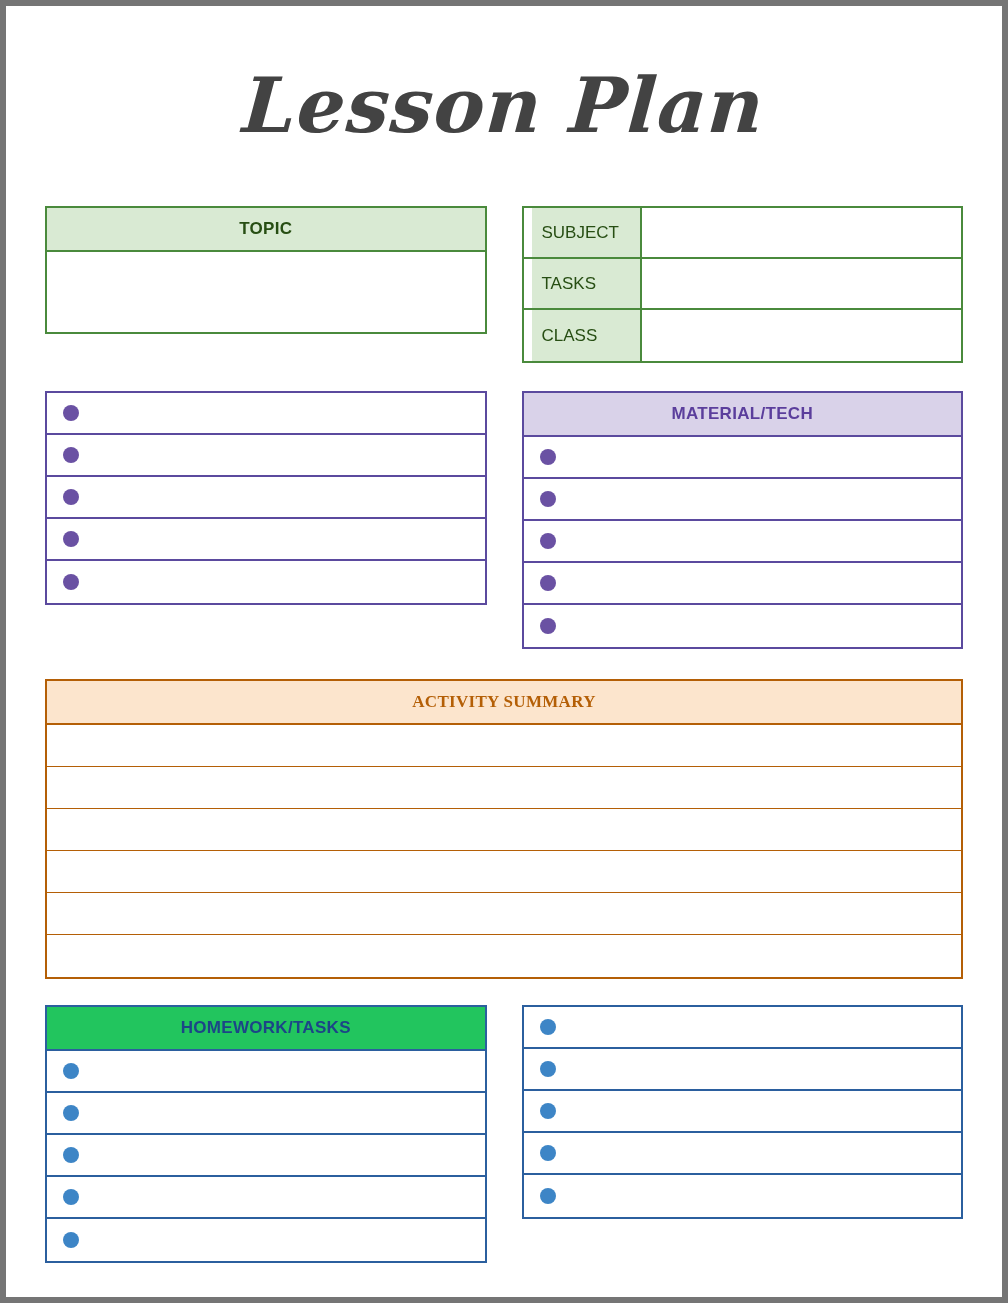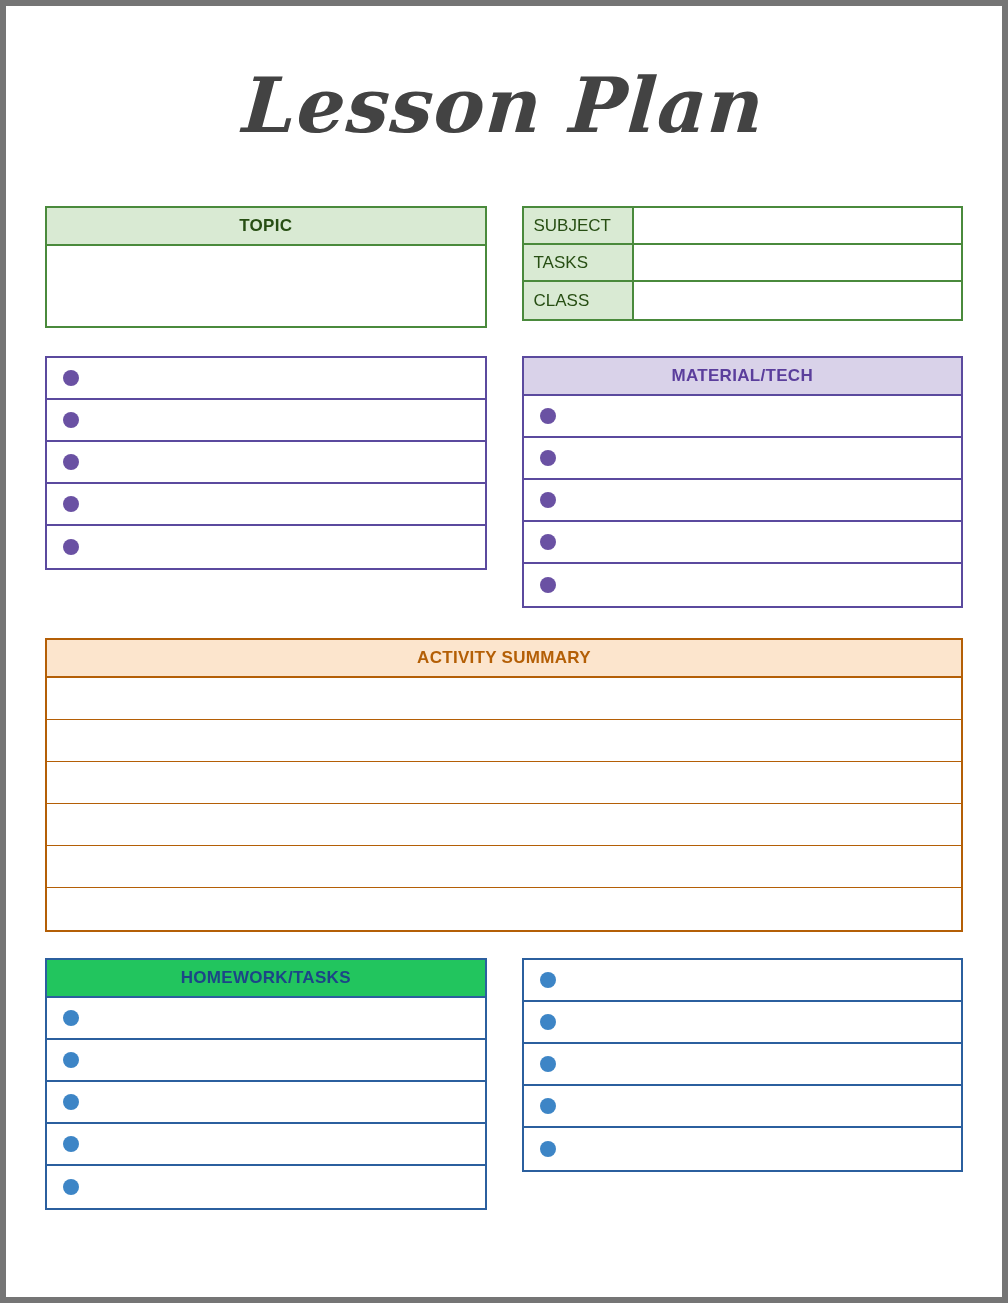--- a/index.html
+++ b/index.html
@@ -61,21 +61,21 @@
     min-width: 0;
   }
 
   
   .box {
     box-sizing: border-box;
     background: #ffffff;
   }
   .box-head {
     box-sizing: border-box;
-    height: 38px;
+    height: 44px;
     display: flex;
     align-items: center;
     justify-content: center;
     font-size: 17px;
     font-weight: bold;
     letter-spacing: 0.3px;
   }
   .box-row {
     box-sizing: border-box;
     height: 42px;
@@ -107,23 +107,24 @@
     background: #ffffff;
   }
 
   
   .sg-table {
     box-sizing: border-box;
     border: 2px solid #4a8a3c;
   }
   .sg-row {
     display: flex;
-    height: 37px;
+    height: 51px;
     box-sizing: border-box;
     border-bottom: 2px solid #4a8a3c;
+    padding-left: 8px;
   }
   .sg-row:last-child { border-bottom: none; }
   .sg-label {
     box-sizing: border-box;
     width: 110px;
     flex: 0 0 110px;
     background: #d9ead3;
     color: #274e13;
     font-size: 17px;
     display: flex;
@@ -170,21 +171,21 @@
     border-bottom: 2px solid #2b5f9e;
   }
   .blue-box .box-row { border-bottom: 2px solid #2b5f9e; }
   .blue-box .box-row:last-child { border-bottom: none; }
   .bullet-blue { background: #3d85c6; }
 
   
   .gap-top   { margin-top: 0; }
   .gap-26    { margin-top: 26px; }
   .gap-28    { margin-top: 28px; }
-  .gap-30    { margin-top: 30px; }
+  .gap-30    { margin-top: 30px; font-family: Liberation Serif, serif; }
 </style>
 </head>
 <body>
 
 <div class="page-frame">
   <div class="page-inner">
 
     <div class="title-wrap">
       <div class="doc-title">Lesson Plan</div>
     </div>

